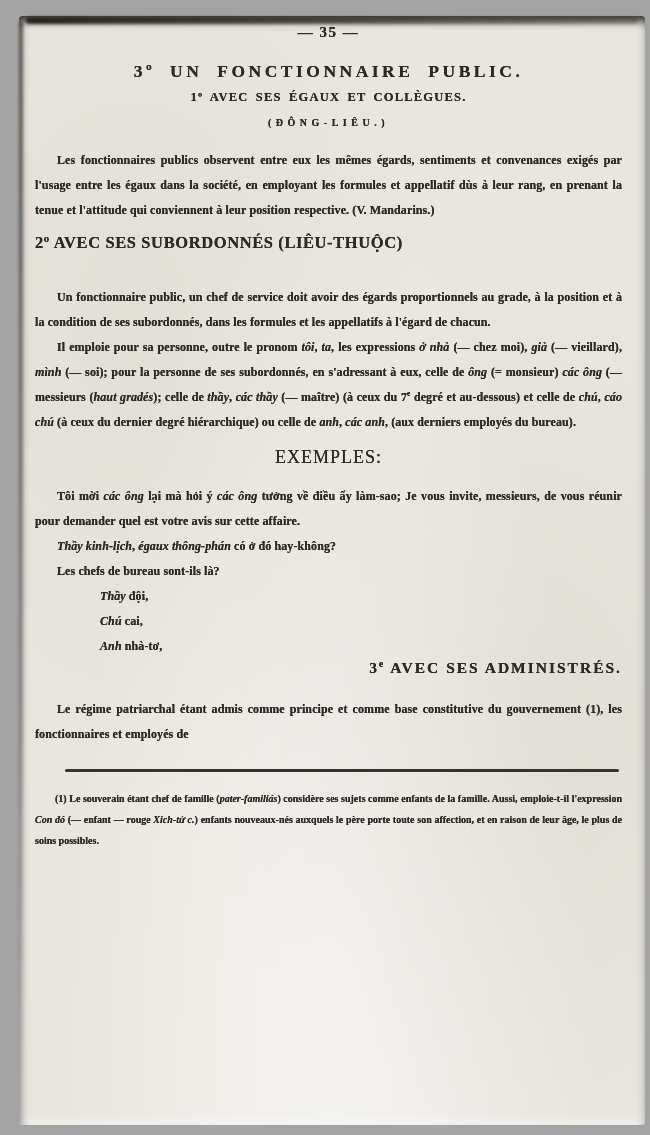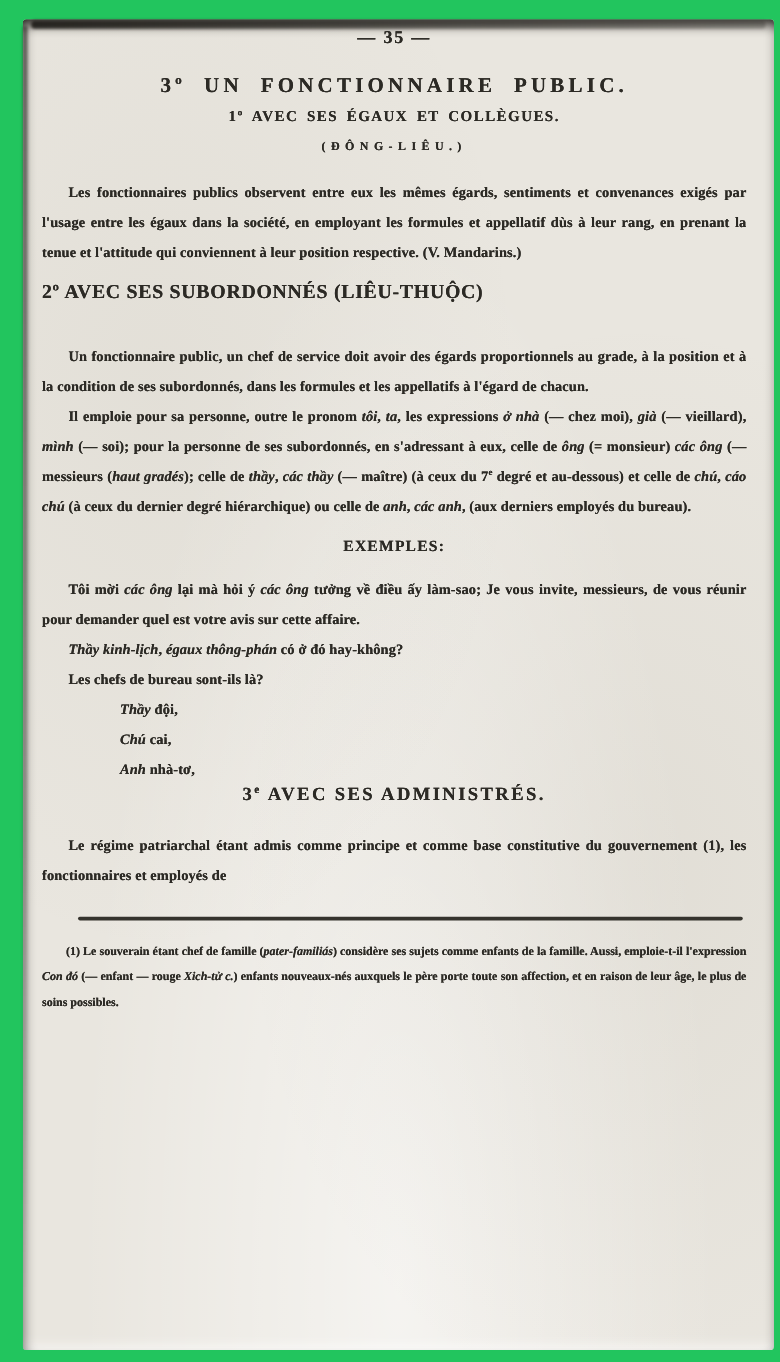--- a/index.html
+++ b/index.html
@@ -5,21 +5,21 @@
   html, body {
     margin: 0; padding: 0;
     width: 650px; height: 1135px;
     background: #fdfdfc;
     font-family: "Liberation Serif", "DejaVu Serif", serif;
   }
   .scan-page {
     position: relative;
     width: 650px; height: 1135px;
     overflow: hidden;
-    background: #22c55e;
+    background: #a3a3a3;
   }
   .paper {
     position: absolute;
     left: 19px; top: 16px; right: 5px; bottom: 10px;
     background-color: var(--paper, #e9e6df);
     background-image:
       radial-gradient(ellipse at 18% 28%, rgba(125,115,92,0.06), transparent 42%),
       radial-gradient(ellipse at 82% 64%, rgba(125,115,92,0.07), transparent 46%),
       radial-gradient(ellipse at 50% 95%, rgba(255,255,255,0.55), transparent 60%);
     border-radius: 3px;
@@ -44,22 +44,22 @@
     position: absolute;
     left: 35px; right: 28px; top: 20px;
     color: var(--ink, #2c2a25);
     text-shadow: 0 0 0.5px currentColor;
   }
   .pageno  { margin: 4px 0 0; text-align: center; font-size: 15px; font-weight: bold; letter-spacing: 1.5px; }
   .h-main  { margin: 20px 0 0; text-align: center; font-size: 17.5px; font-weight: bold; letter-spacing: 3.5px; word-spacing: 7px; }
   .h-sub   { margin: 8px 0 0;  text-align: center; font-size: 12.5px; font-weight: bold; letter-spacing: 1.2px; word-spacing: 3px; }
   .h-dong  { margin: 12px 0 0; text-align: center; font-size: 10px; font-weight: bold; letter-spacing: 4.5px; }
   .h-sec   { margin: 10px 0 0; text-align: left; font-size: 16.5px; font-weight: bold; letter-spacing: 0.6px; }
-  .h-ex    { margin: 12px 0 0; text-align: center; font-size: 13px; font-weight: bold; letter-spacing: 1px; }
-  .h-adm   { margin: 0;        text-align: center; font-size: 15.5px; font-weight: bold; letter-spacing: 2px; }
+  .h-ex    { margin: 12px 0 0; text-align: center; font-size: 18px; font-weight: normal; letter-spacing: 1px; }
+  .h-adm   { margin: 0;        text-align: right; font-size: 15.5px; font-weight: bold; letter-spacing: 2px; }
   .body-text {
     margin: 0;
     font-size: 12px; line-height: 25px; font-weight: bold;
     text-align: justify; letter-spacing: 0.1px;
   }
   .indent { text-indent: 22px; }
   .mt-p1  { margin-top: 20px; }
   .mt-p2  { margin-top: 32px; }
   .mt-p4  { margin-top: 16px; }
   .mt-p8  { margin-top: 20px; }

